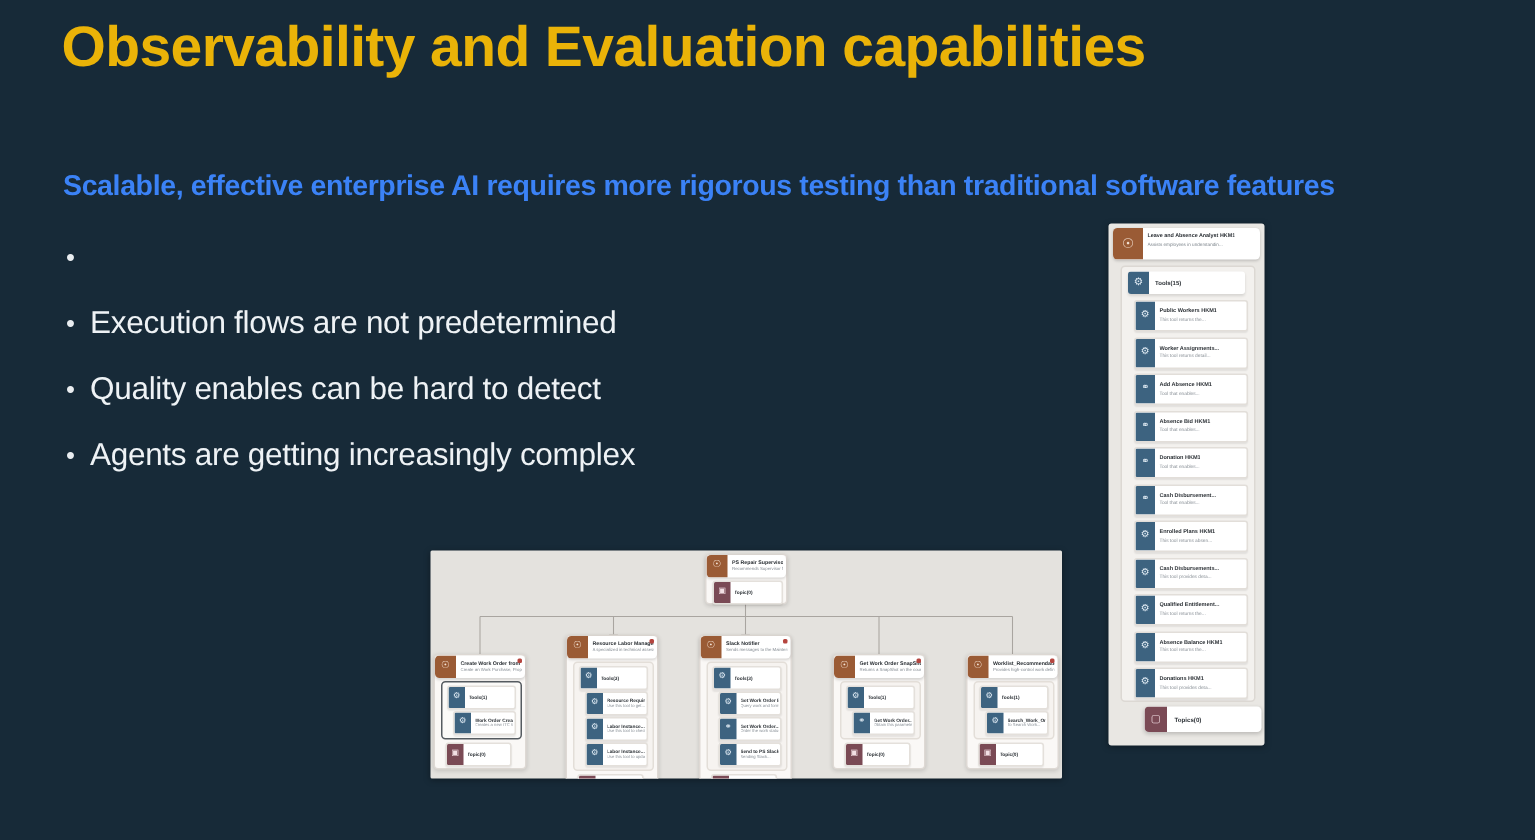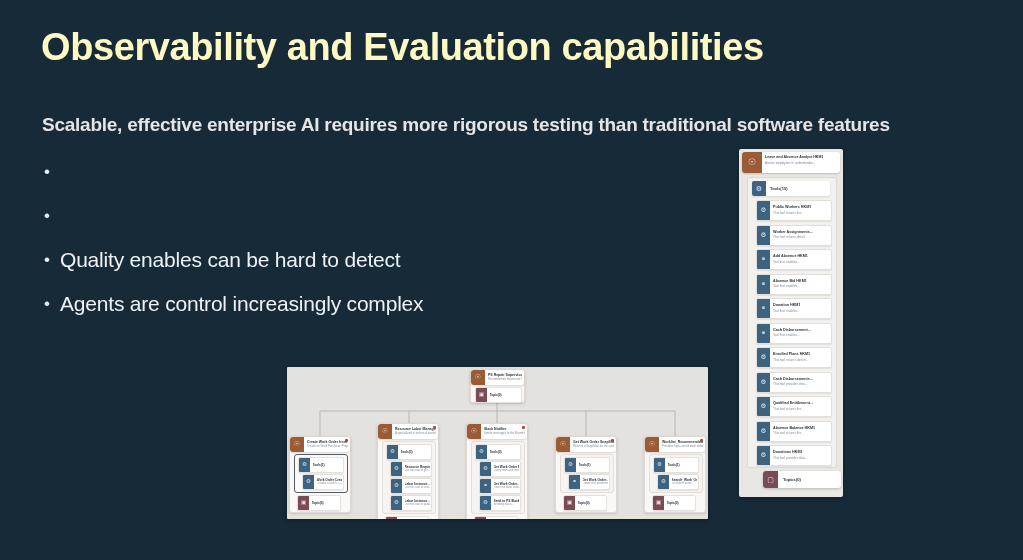--- a/index.html
+++ b/index.html
@@ -6,27 +6,27 @@
   body{
     width:1023px;height:560px;overflow:hidden;
     background:#172a38;
     font-family:"Liberation Sans", sans-serif;
     -webkit-font-smoothing:antialiased;
   }
   .slide{position:relative;width:1023px;height:560px;}
 
   
   .title{
-    position:absolute;left:41px;top:26px;
-    font-size:38px;font-weight:bold;color:#fef9c3;
+    position:absolute;left:41px;top:11px;
+    font-size:38px;font-weight:bold;color:#eab308;
     letter-spacing:-0.4px;white-space:nowrap;
   }
   .subtitle{
     position:absolute;left:42px;top:114px;
-    font-size:19px;font-weight:bold;color:#e5e5e5;
+    font-size:19px;font-weight:bold;color:#3b82f6;
     letter-spacing:-0.25px;white-space:nowrap;
   }
 
   
   .bullets{position:absolute;left:44px;top:160px;width:620px;}
   .bullet{display:flex;align-items:flex-start;margin-bottom:20px;}
   .bullet .dot{
     width:16px;min-width:16px;color:#e9edf0;font-size:17px;line-height:24px;
     text-align:left;
   }
@@ -164,28 +164,29 @@
   <div class="title">Observability and Evaluation capabilities</div>
 
   <div class="subtitle">Scalable, effective enterprise AI requires more rigorous testing than traditional software features</div>
 
   <div class="bullets">
     <div class="bullet">
       <span class="dot">•</span>
     </div>
     <div class="bullet">
       <span class="dot">•</span>
+      <span class="btext">Execution flows are not predetermined</span>
     </div>
     <div class="bullet">
       <span class="dot">•</span>
       <span class="btext">Quality enables can be hard to detect</span>
     </div>
     <div class="bullet">
       <span class="dot">•</span>
-      <span class="btext">Agents are control increasingly complex</span>
+      <span class="btext">Agents are getting increasingly complex</span>
     </div>
   </div>
 
   <div class="shot" id="panel-shot">
 
     <div class="p-header">
       <div class="hicon">
           <span class="gl">☉</span>
         </div>
       <div class="htx htxt">

